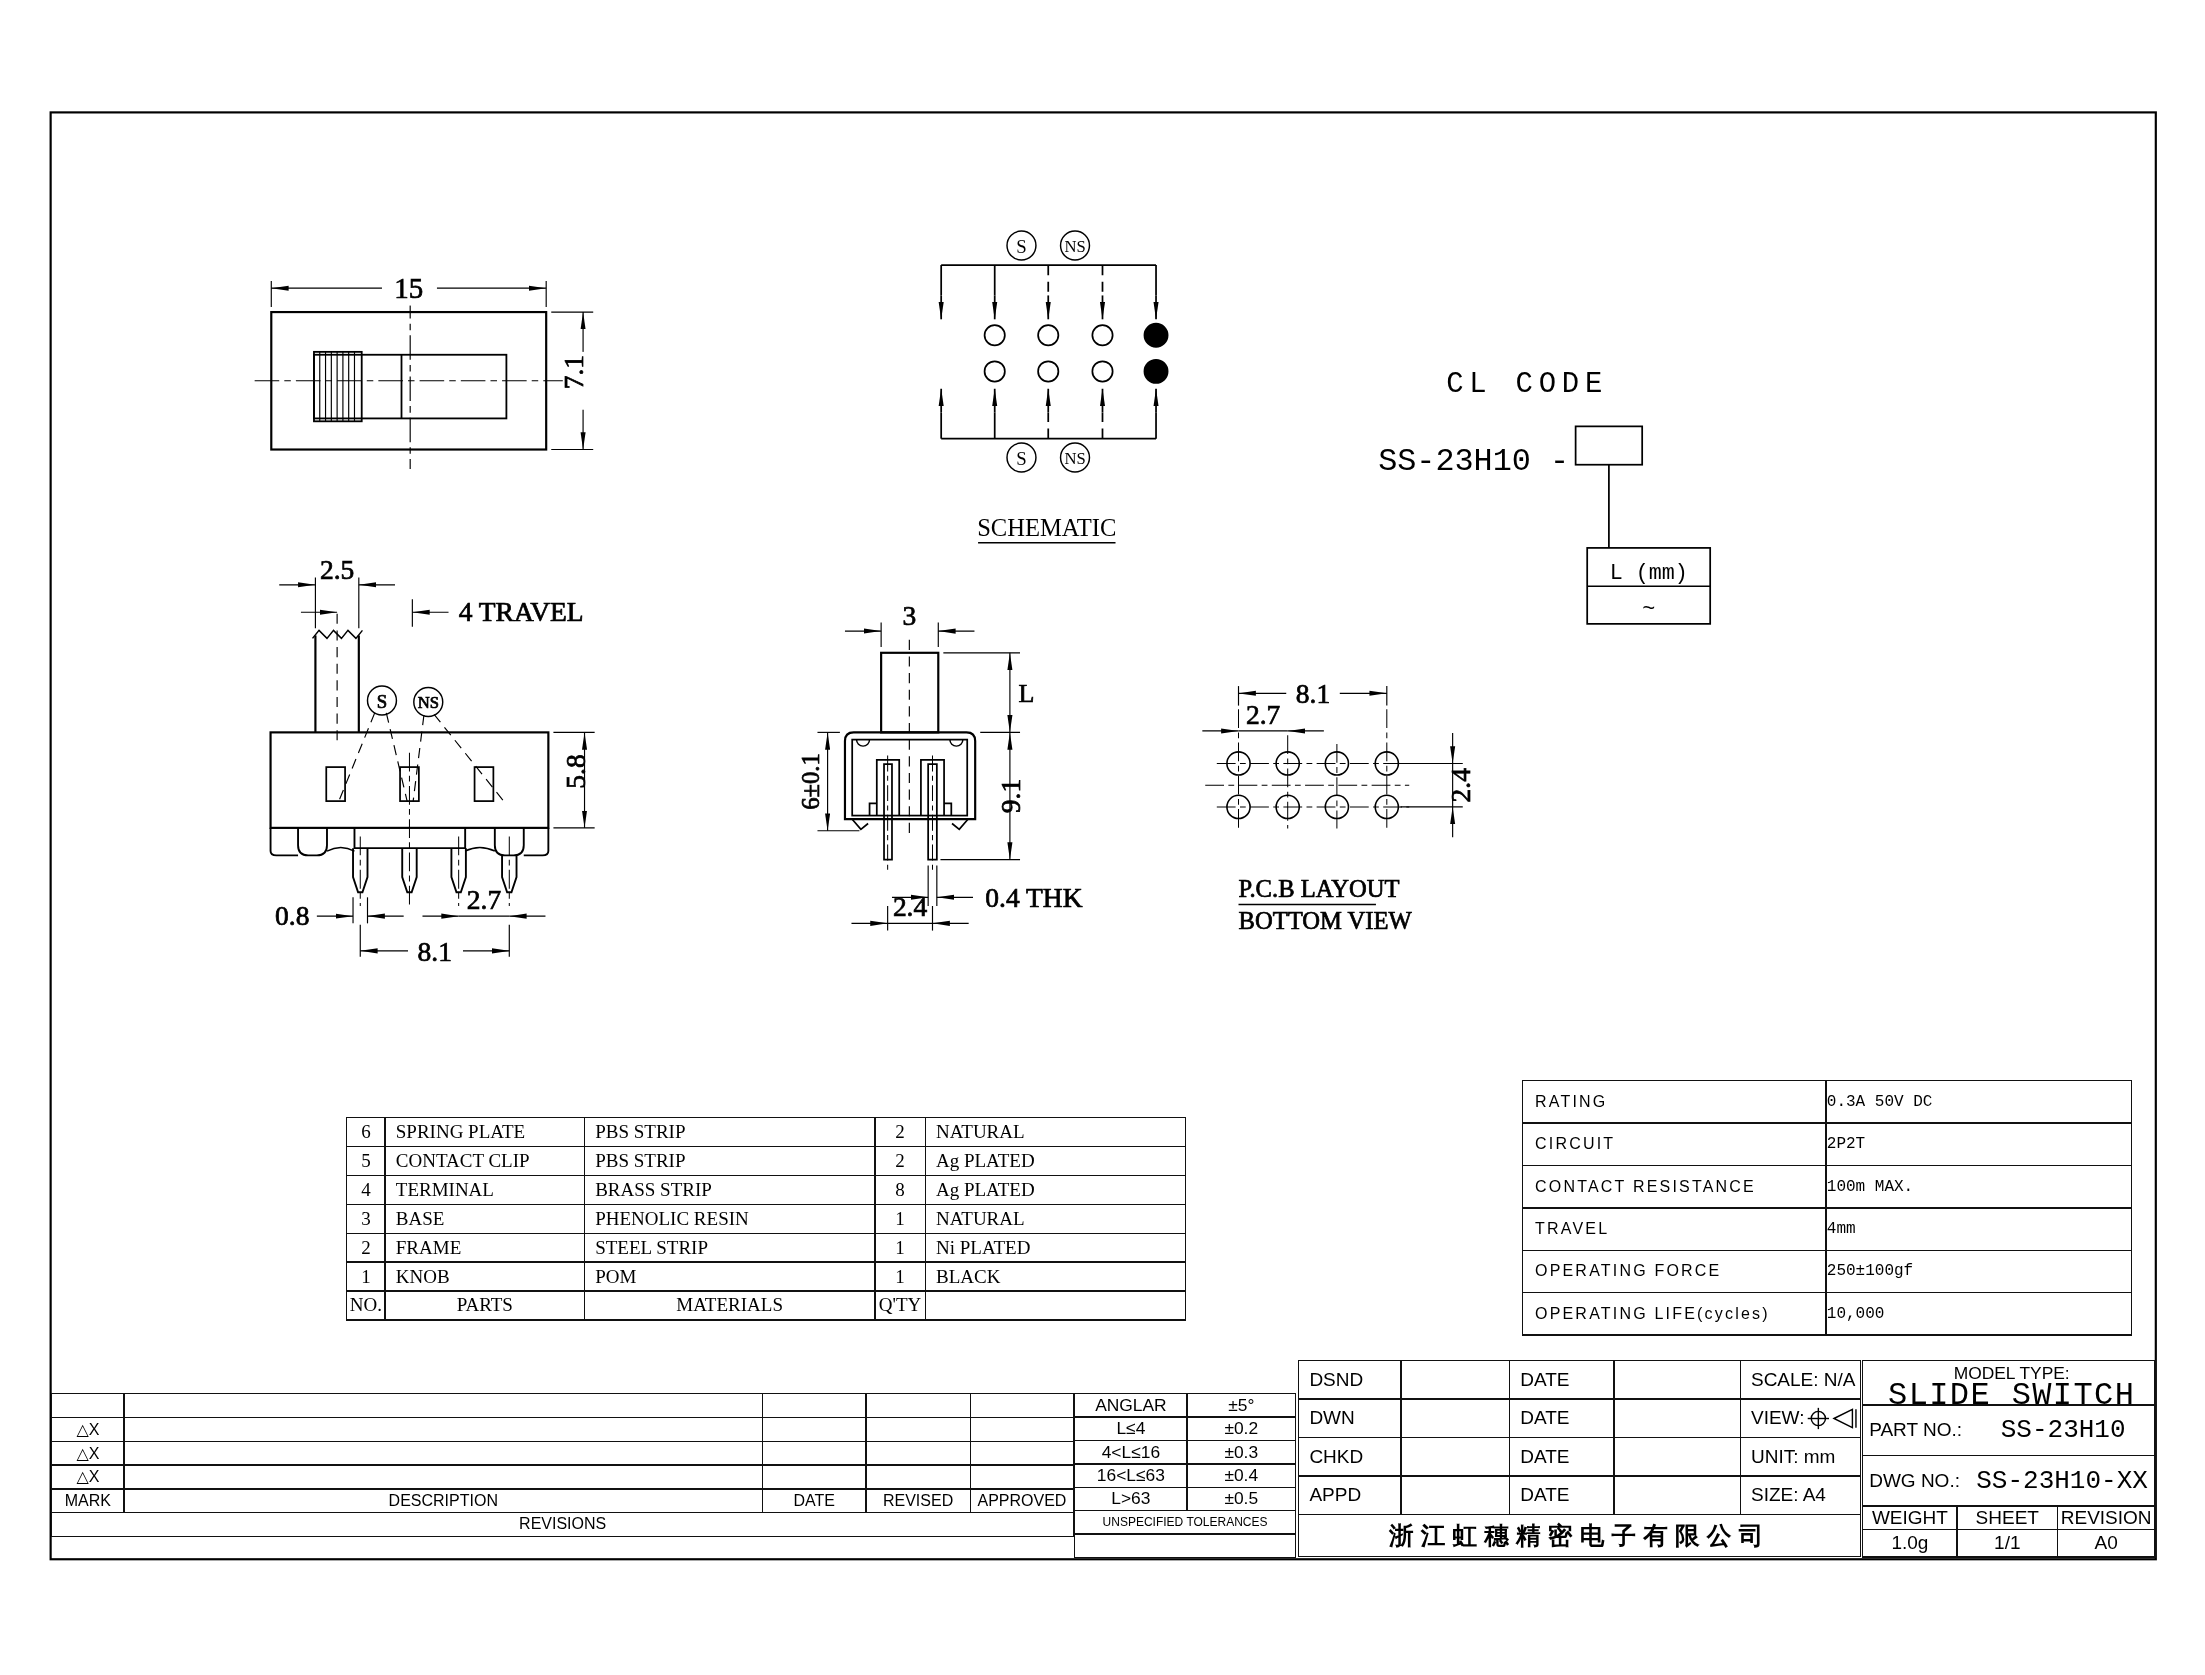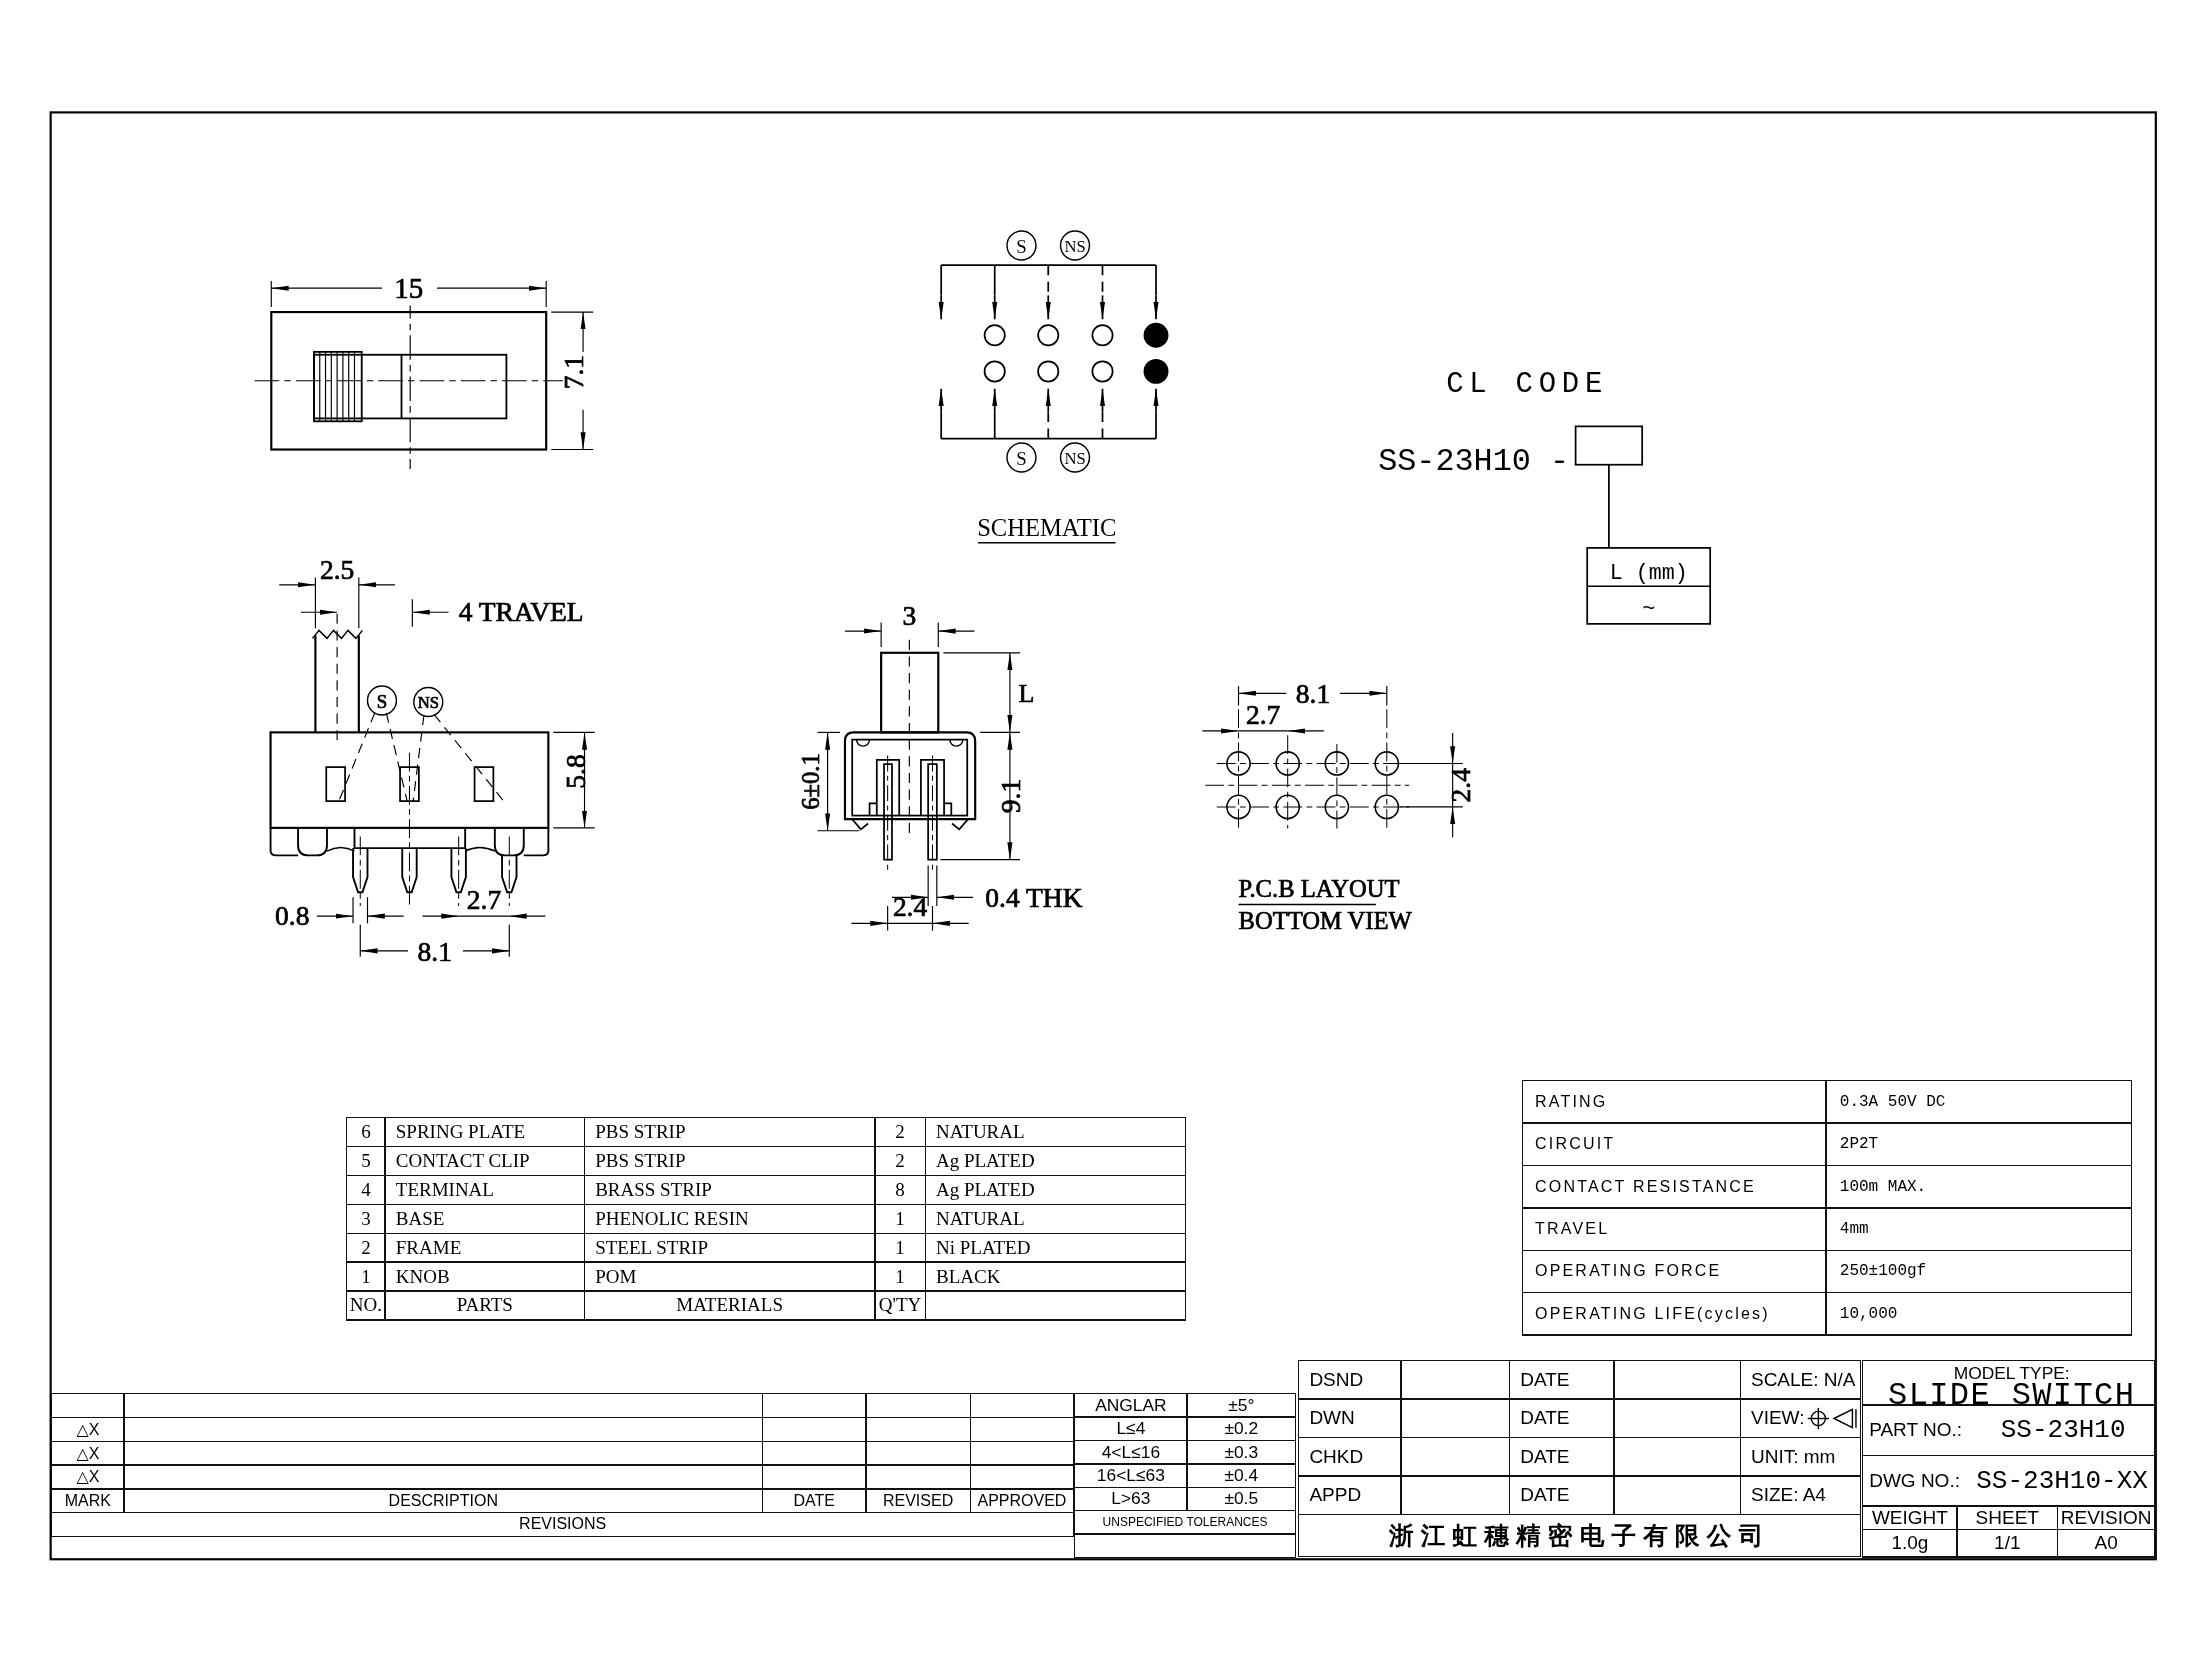--- a/index.html
+++ b/index.html
@@ -12,21 +12,21 @@
   .gtable{position:absolute;display:grid;background:#111;padding:1.4px;gap:1.4px;}
   .gtable .c{background:#fff;display:flex;align-items:center;overflow:hidden;white-space:nowrap;}
   .c.ctr{justify-content:center;}
   .c.lft{justify-content:flex-start;padding-left:10px;}
 
   
   .parts{left:346px;top:1117px;grid-template-columns:37px 198px 289px 49px 259px;grid-template-rows:repeat(7,27.5px);font-family:"Liberation Serif",serif;font-size:19px;}
   
   .spec{left:1522px;top:1080px;grid-template-columns:302px 304px;grid-template-rows:repeat(6,41px);font-size:16px;}
   .spec .lab{letter-spacing:2.2px;padding-left:11.6px;}
-  .spec .val{font-family:"Liberation Mono",monospace;padding-left:13px;}
+  .spec .val{font-family:"Liberation Mono",monospace;}
   
   .revs{left:51px;top:1393px;grid-template-columns:71px 637px 102px 103px 102px;grid-template-rows:repeat(6,22.4px);font-size:16px;}
   .revs .span5{grid-column:1 / span 5;}
   
   .tols{left:1074px;top:1393px;grid-template-columns:111px 107px;grid-template-rows:repeat(7,22px);font-size:17.4px;}
   .tols .span2{grid-column:1 / span 2;}
   
   .tb-left{left:1298px;top:1360px;grid-template-columns:101px 107px 103px 125px 119px;grid-template-rows:repeat(4,37px) 41px;font-size:19px;}
   .tb-left .span5{grid-column:1 / span 5;}
   .tb-right{left:1862px;top:1360px;grid-template-columns:93px 99px 96px;grid-template-rows:43px 49px 49px 22.4px 26px;font-size:19px;}

